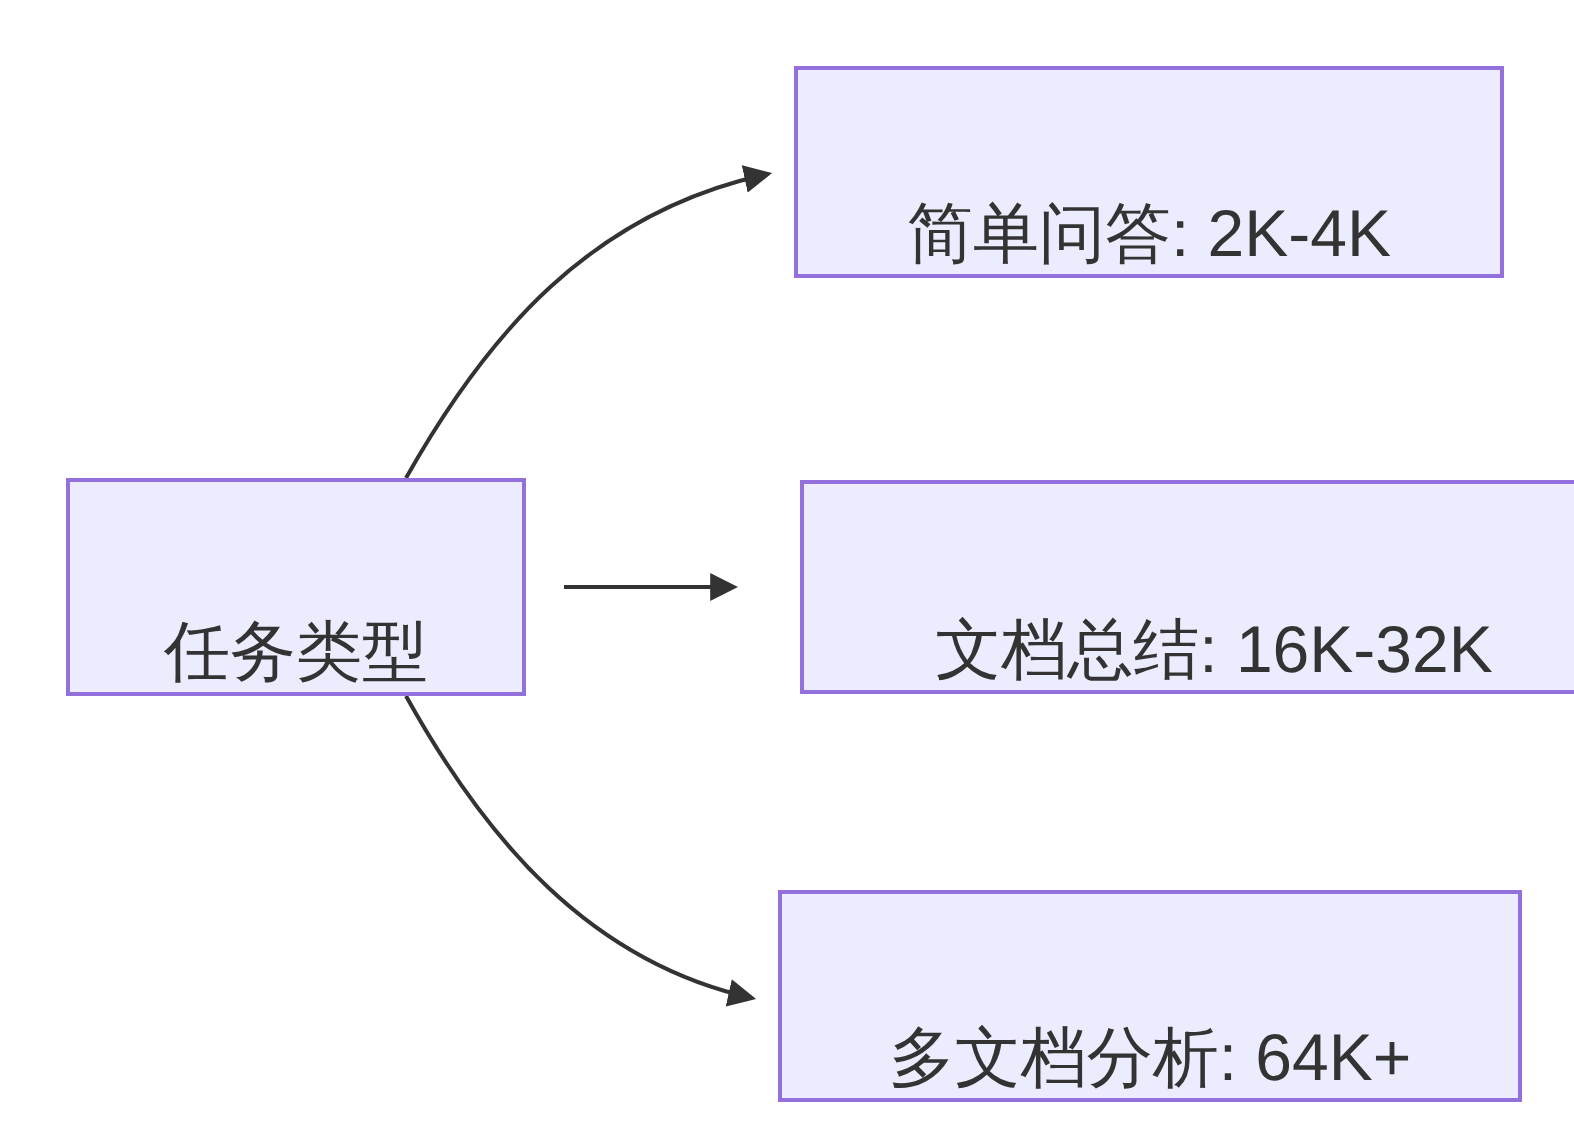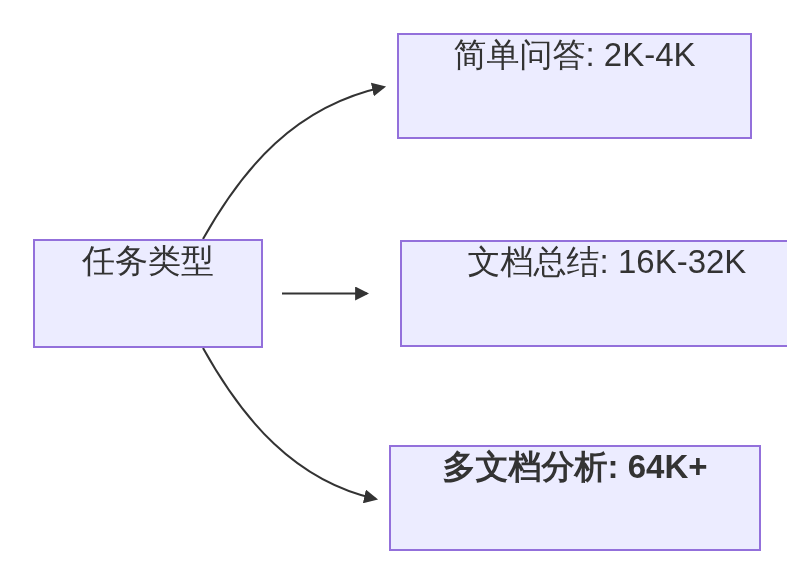--- a/index.html
+++ b/index.html
@@ -25,34 +25,34 @@
     position: absolute;
     left: 0; top: 0;
     width: 787px;
     height: 572px;
     pointer-events: none;
   }
   .node {
     position: absolute;
     box-sizing: border-box;
     display: flex;
-    align-items: flex-start;
+    align-items: flex-end;
     justify-content: center;
     background: var(--node-fill);
     border: 2px solid var(--node-border);
     color: var(--text);
     font-size: 33px;
     line-height: 1.2;
     white-space: nowrap;
     text-align: center;
   }
   .node-root    { left: 33px;  top: 239px; width: 230px; height: 109px; }
   .node-top     { left: 397px; top: 33px;  width: 355px; height: 106px; }
   .node-middle  { left: 400px; top: 240px; width: 414px; height: 107px; }
-  .node-bottom  { left: 389px; top: 445px; width: 372px; height: 106px; font-weight: bold; }
+  .node-bottom  { left: 389px; top: 445px; width: 372px; height: 106px; }
   .edge {
     fill: none;
     stroke: var(--edge);
     stroke-width: 2px;
   }
   .arrowhead { fill: var(--edge); stroke: none; }
 </style>
 </head>
 <body>
 

